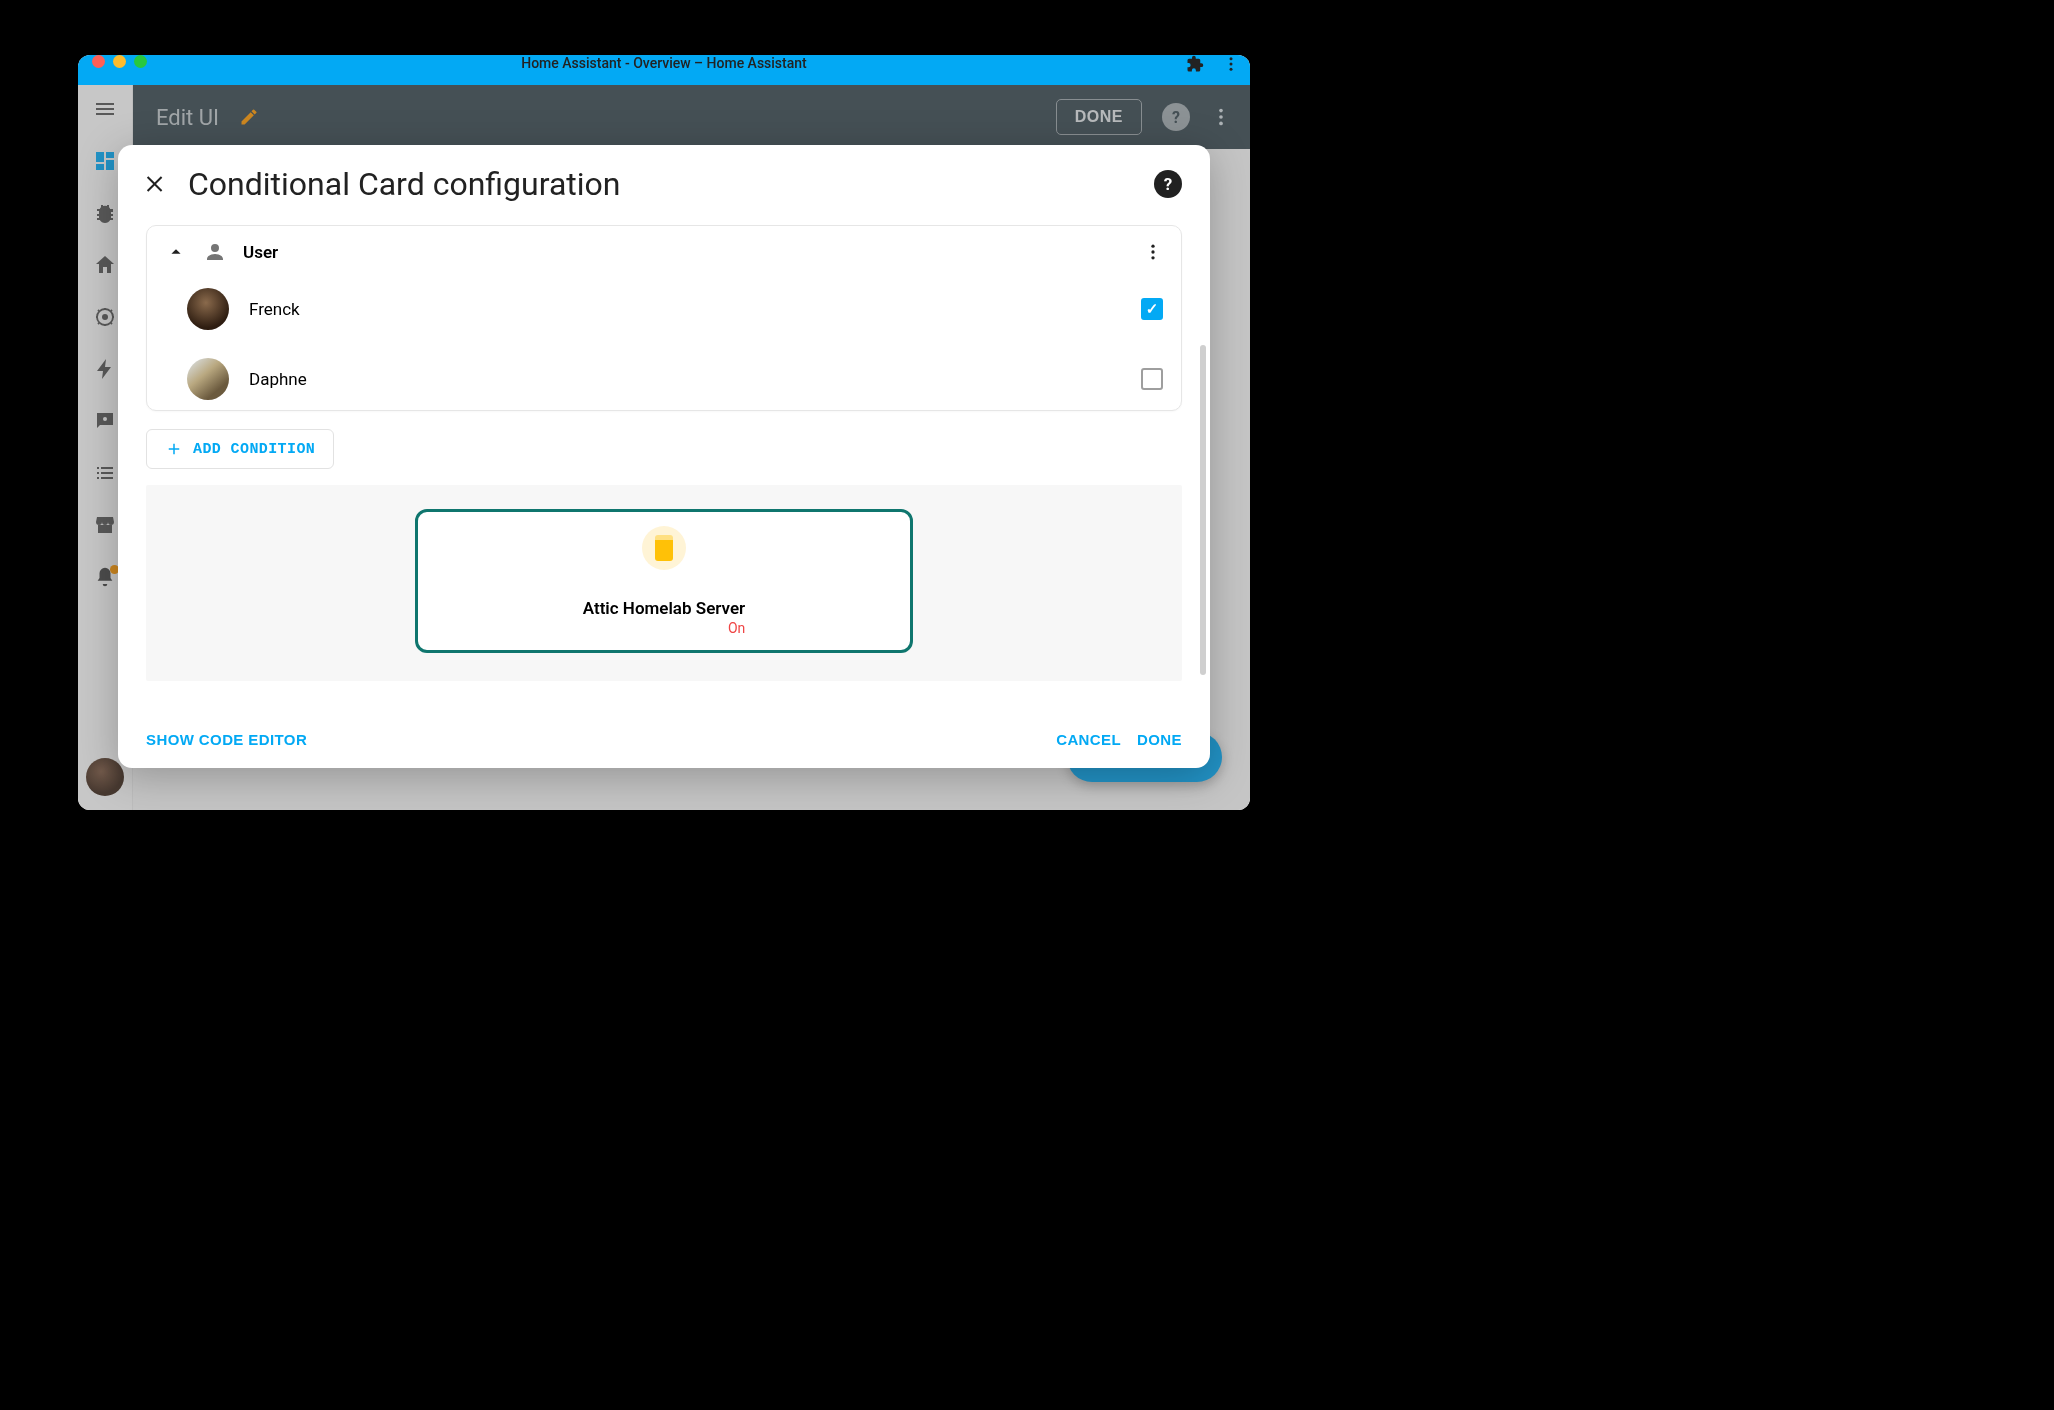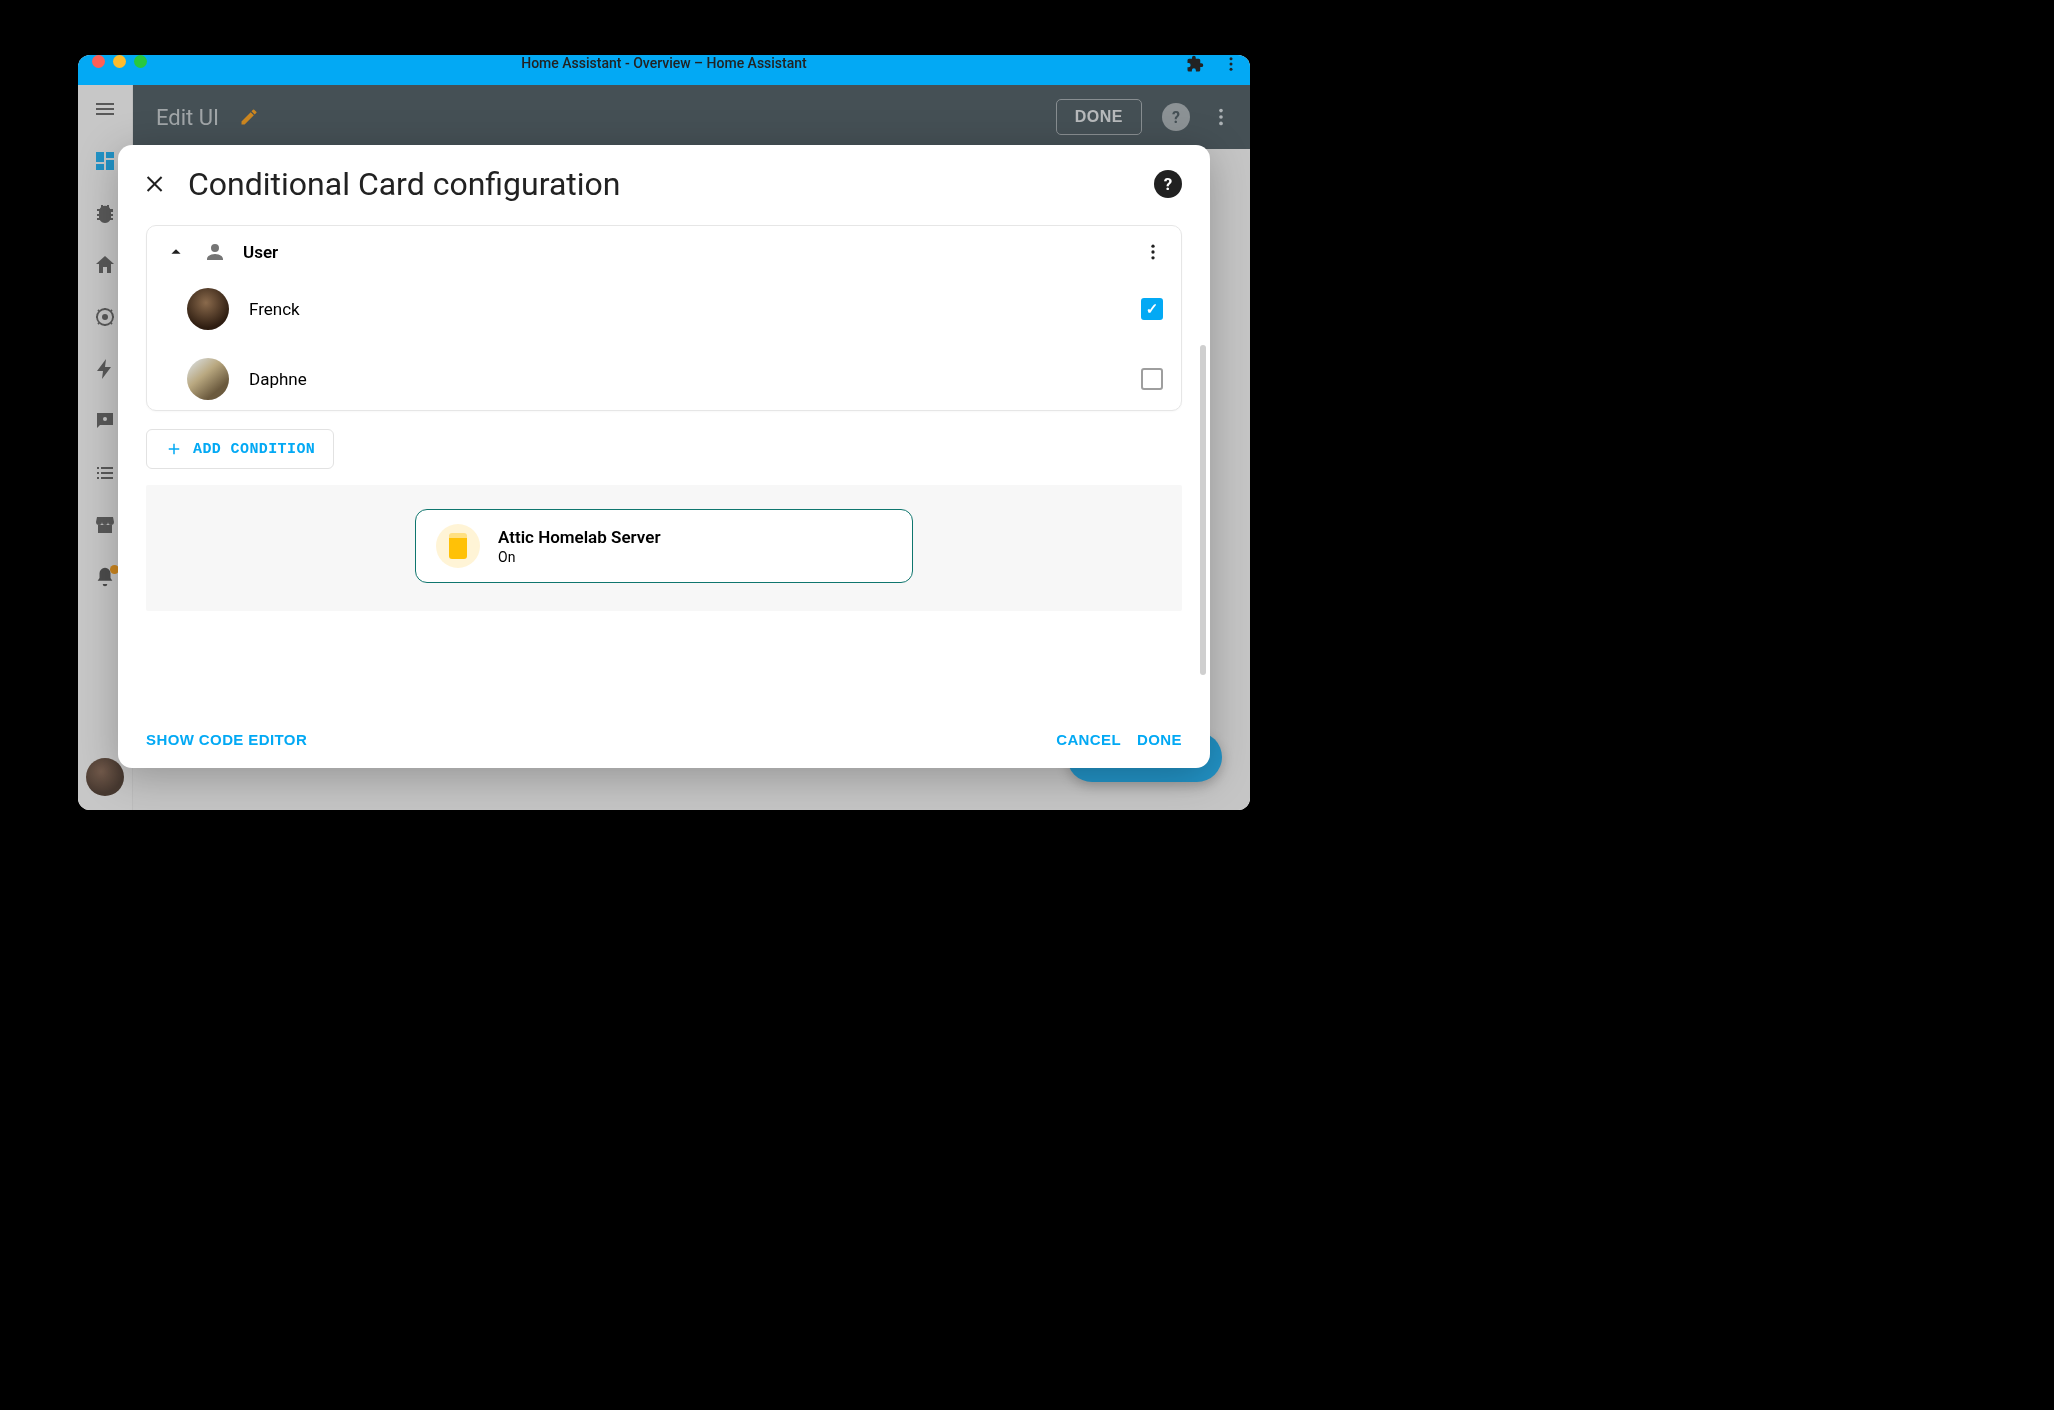--- a/index.html
+++ b/index.html
@@ -167,35 +167,36 @@
     margin-top: 18px;
     display:inline-flex; align-items:center; gap:10px;
     border:1px solid #e2e2e2; border-radius:6px;
     padding: 10px 18px;
     color:#03a9f4; font-weight:600; font-size:15px; letter-spacing:.4px;font-family:Liberation Mono, monospace;
   }
 
   .preview { background:#f7f7f7; margin-top:16px; padding: 24px 0 28px; border-radius:2px;}
   .entity-card {
     width: 498px; margin: 0 auto;
-    background:#fff; border:1px solid #0f766e; border-radius:12px;
-    display:flex; align-items:center; gap:18px;
+    background:#fff; border:3px solid #0f766e; border-radius:12px;
+    display:flex; align-items:center; gap:28px;
     padding: 14px 20px;
+    flex-direction: column;
   }
   .entity-card .badge {
     width:44px; height:44px; border-radius:50%;
     background:#fff4d6;
     display:flex; align-items:center; justify-content:center;
   }
   .entity-card .badge .rect {
     width:18px; height:26px; background:#ffc107; border-radius:3px;
     border-top: 5px solid #ffe082;
   }
   .entity-card .txt .t1 { font-size:17px; font-weight:600;}
-  .entity-card .txt .t2 { font-size:14px; color:#000000; margin-top:2px;}
+  .entity-card .txt .t2 { font-size:14px; color:#ef4444; margin-top:2px;text-align:right;}
 
   .dlg-footer {
     display:flex; align-items:center;
     padding: 18px 28px 20px 28px;
     gap: 16px;
   }
   .link-btn { color:#03a9f4; font-weight:600; letter-spacing:.4px; font-size:15px; background:none; border:none; cursor:pointer;}
   .dlg-footer .spacer { flex:1;}
 
   .scrollbar {

